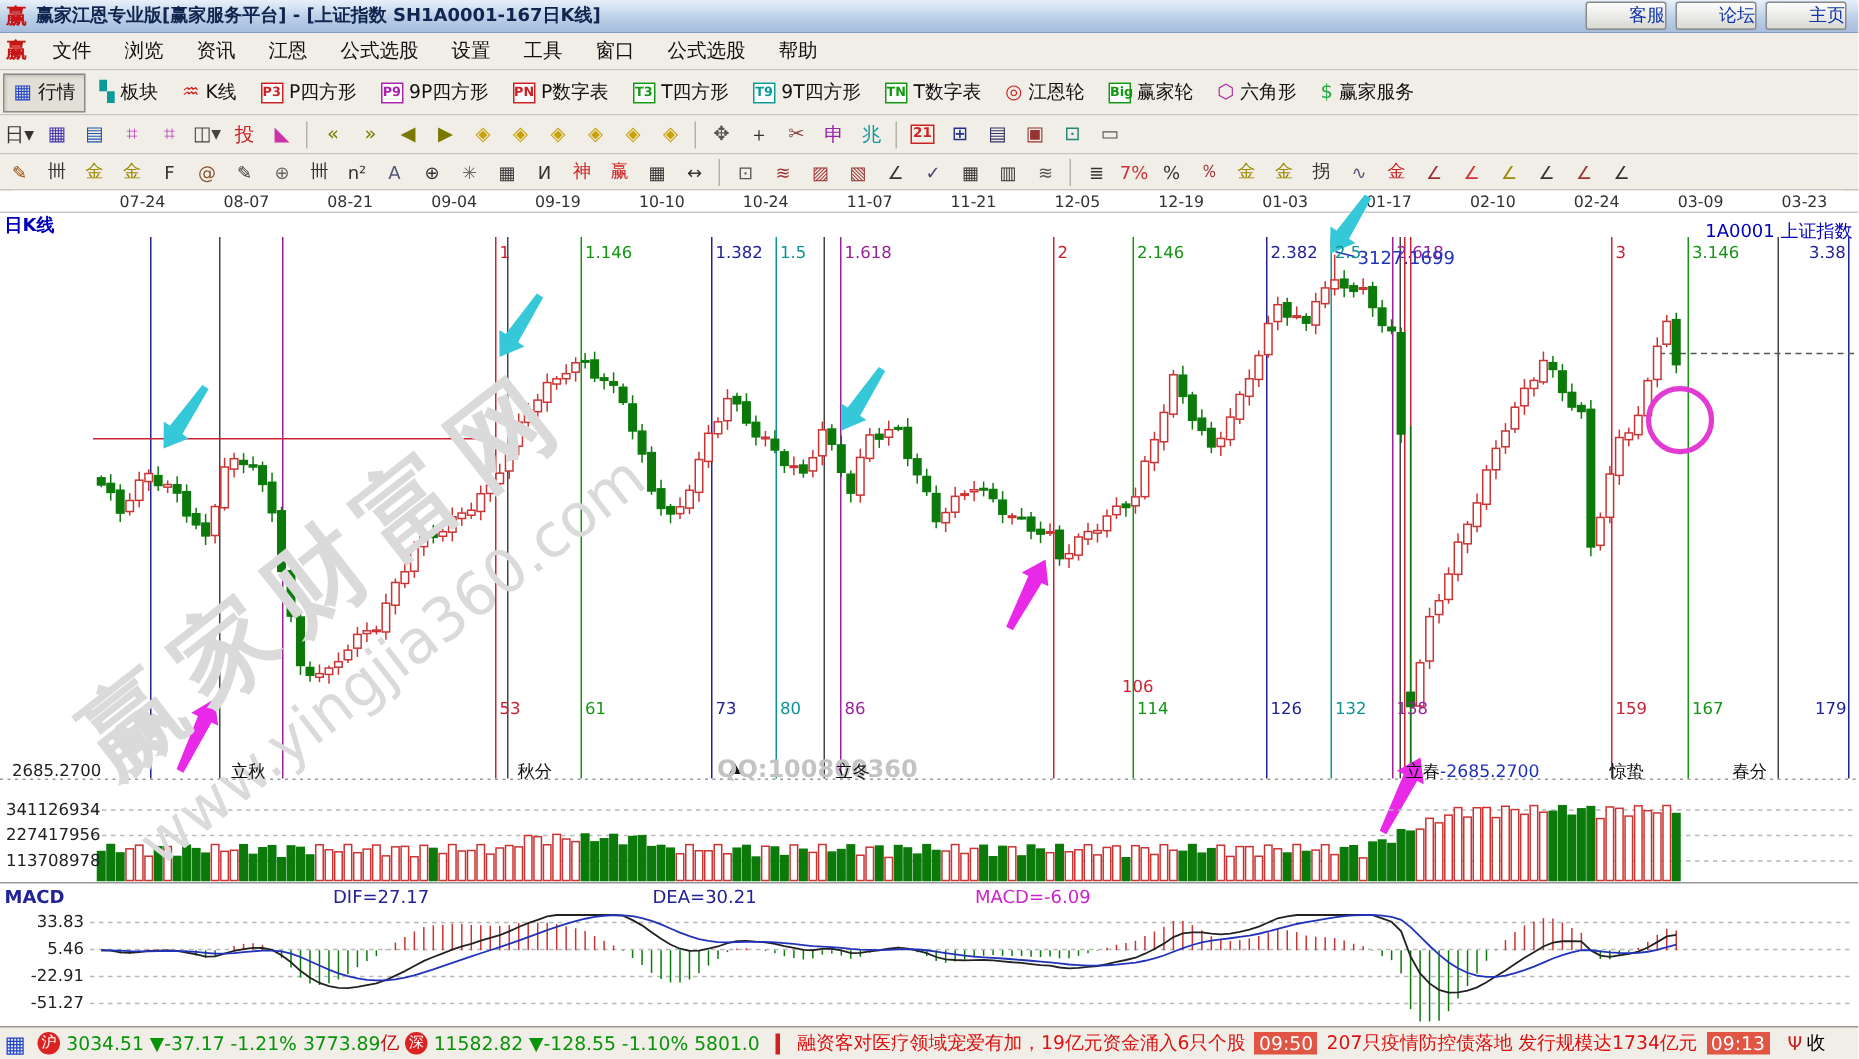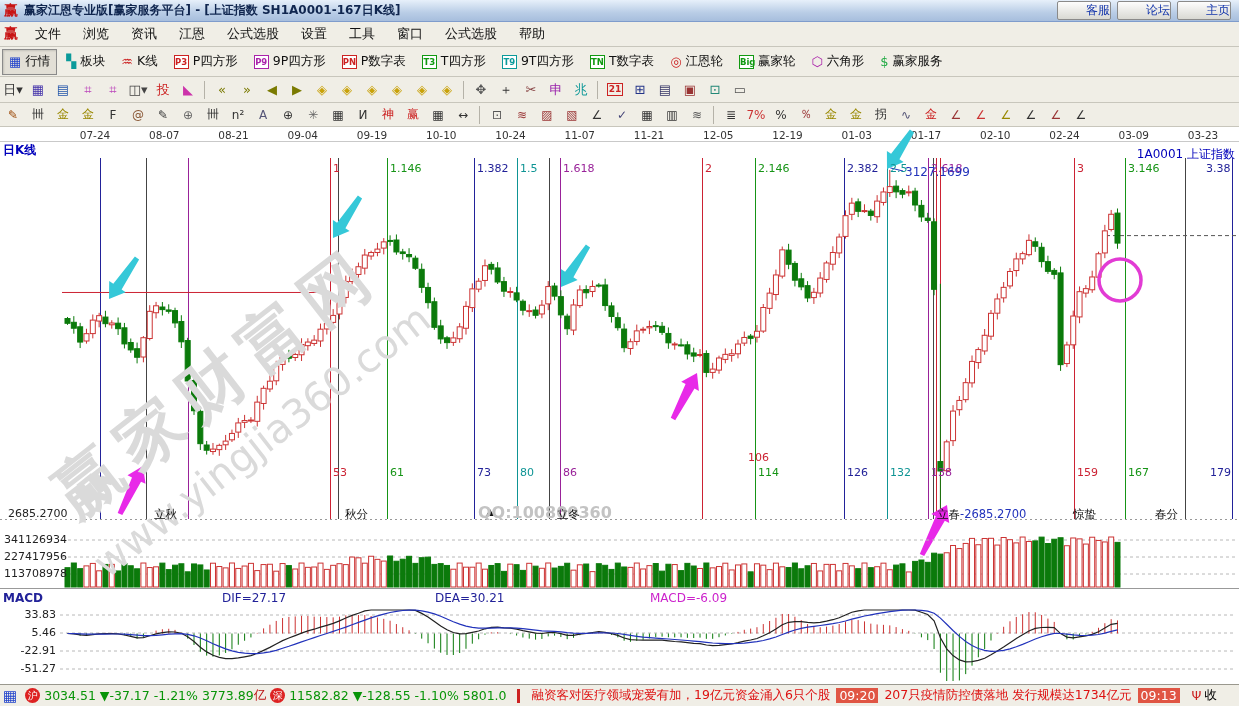--- a/index.html
+++ b/index.html
@@ -1045,19 +1045,19 @@
 
   <div class="statusbar">
     <span class="grid-ic">▦</span>
     <span class="mkt-circ">沪</span>
     <span class="grn">3034.51 ▼-37.17 -1.21% 3773.89</span>
     <span class="red-unit">亿</span>
     <span class="mkt-circ">深</span>
     <span class="grn">11582.82 ▼-128.55 -1.10% 5801.0</span>
     <span class="newsbar"></span>
     <span class="news">融资客对医疗领域宠爱有加，19亿元资金涌入6只个股</span>
-    <span class="tbadge">09:20</span>
+    <span class="tbadge">09:50</span>
     <span class="news" style="margin-left:0">207只疫情防控债落地 发行规模达1734亿元</span>
     <span class="tbadge">09:13</span>
     <span class="ant">Ψ</span>
     <span>收</span>
   </div>
 </div>
 
 </body></html>

